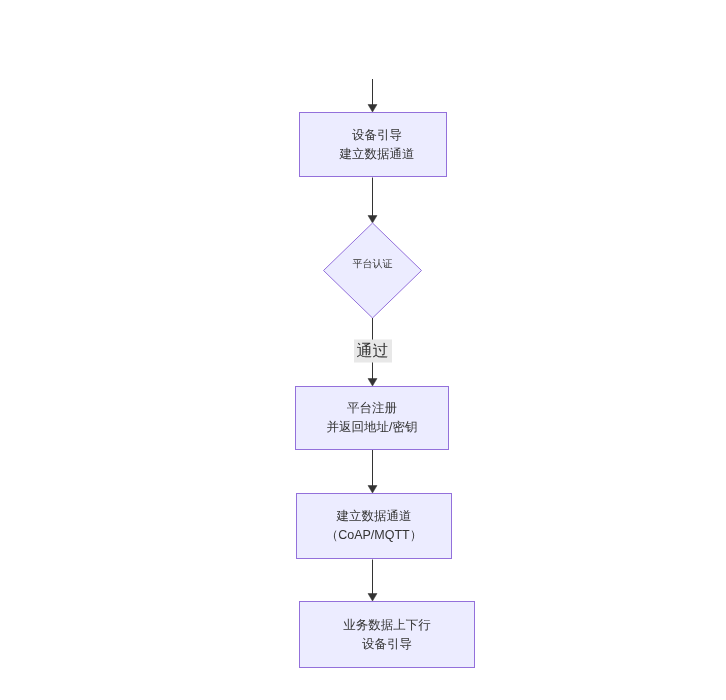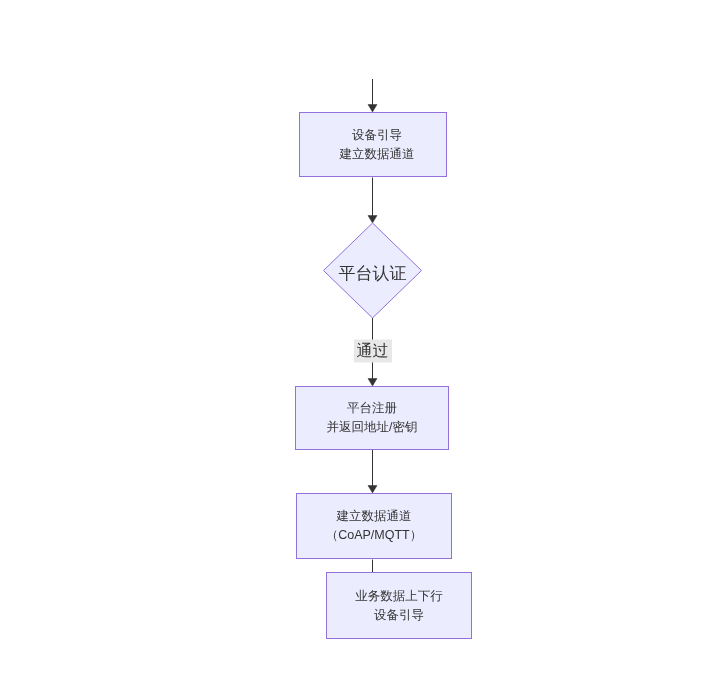--- a/index.html
+++ b/index.html
@@ -47,28 +47,28 @@
     align-items: center;
     justify-content: center;
     text-align: center;
     font-size: 12.5px;
     line-height: 19px;
   }
   .node-power { left: 295px; top: 22px;  width: 155px; height: 57px; line-height: 18px; font-size: 12px; }
   .node-boot  { left: 299px; top: 112px; width: 148px; height: 65px; padding-left: 8px; }
   .node-reg   { left: 295px; top: 386px; width: 154px; height: 64px; }
   .node-chan  { left: 296px; top: 493px; width: 156px; height: 66px; }
-  .node-biz   { left: 299px; top: 572px; width: 146px; height: 67px; margin-left: 27px; }
+  .node-biz   { left: 299px; top: 601px; width: 176px; height: 67px; }
   .diamond-label {
     position: absolute;
     left: 372.5px;
-    top: 273px;
+    top: 264px;
     transform: translate(-50%, -50%);
     color: var(--text-color, #333333);
-    font-size: 17px;
+    font-size: 10px;
     white-space: nowrap;
   }
   .edge-label {
     position: absolute;
     left: 372.5px;
     top: 351px;
     transform: translate(-50%, -50%);
     background: var(--edge-label-bg, #e8e8e8);
     color: var(--text-color, #333333);
     font-size: 16px;

